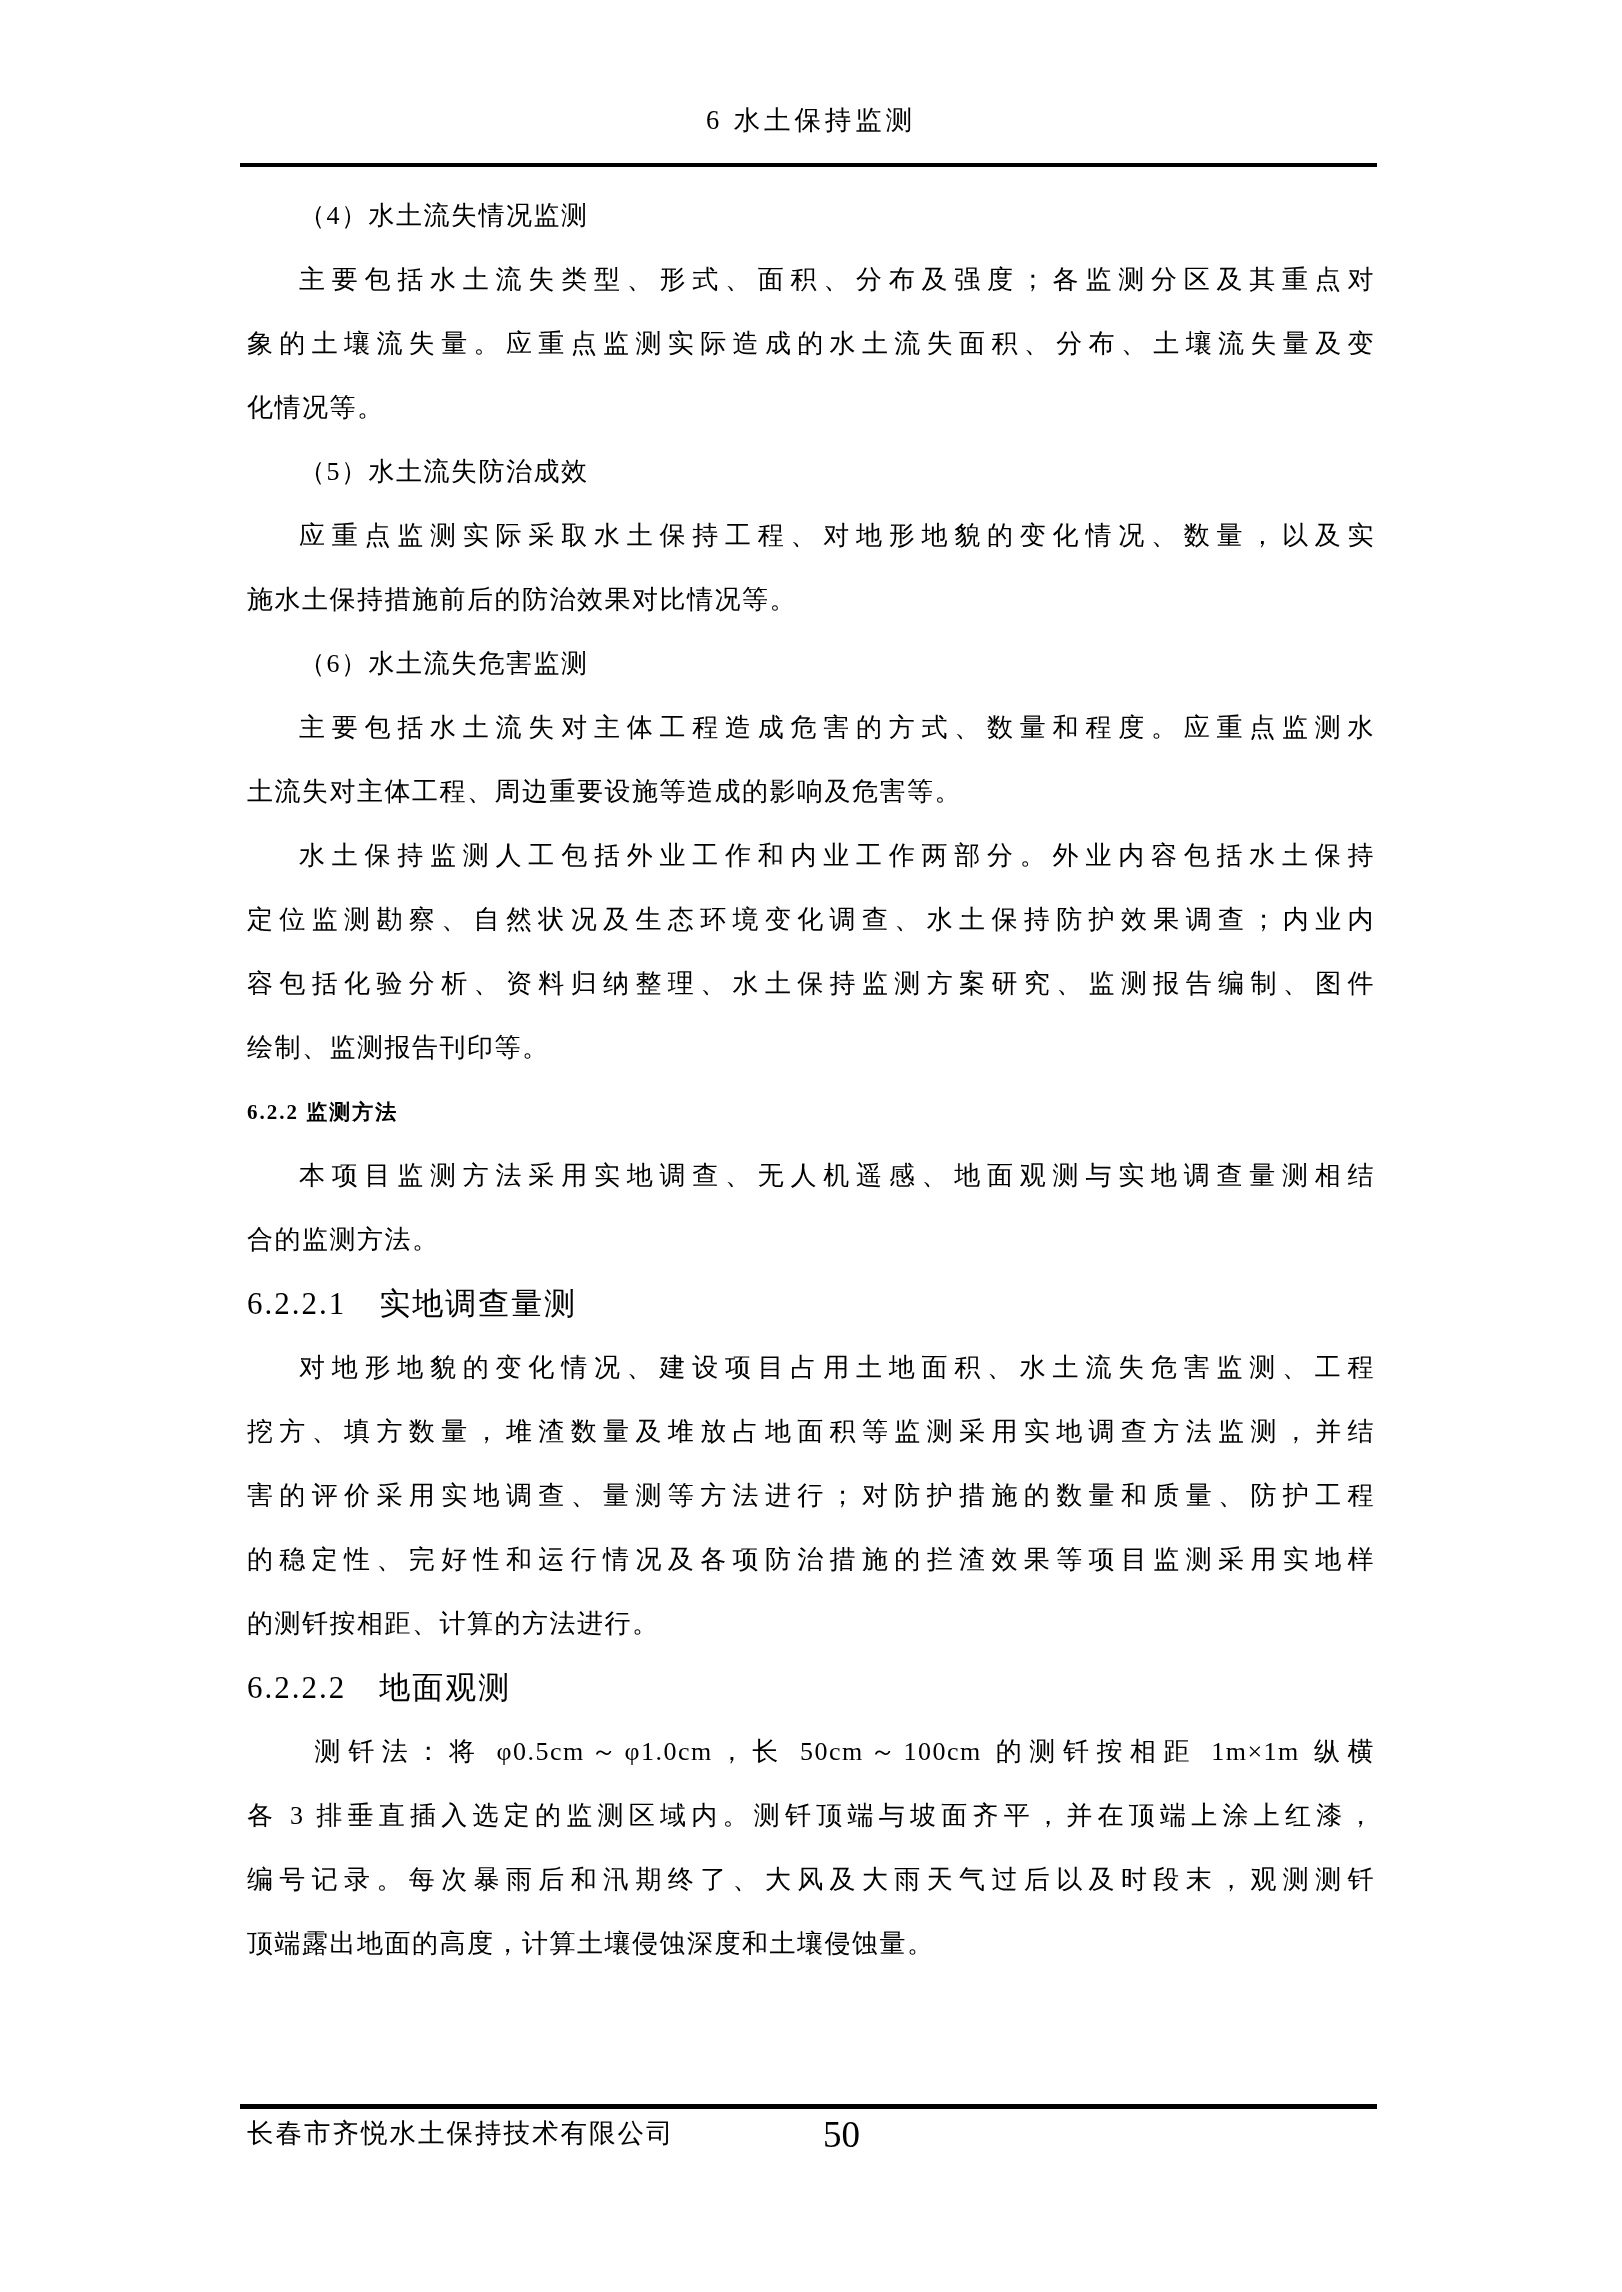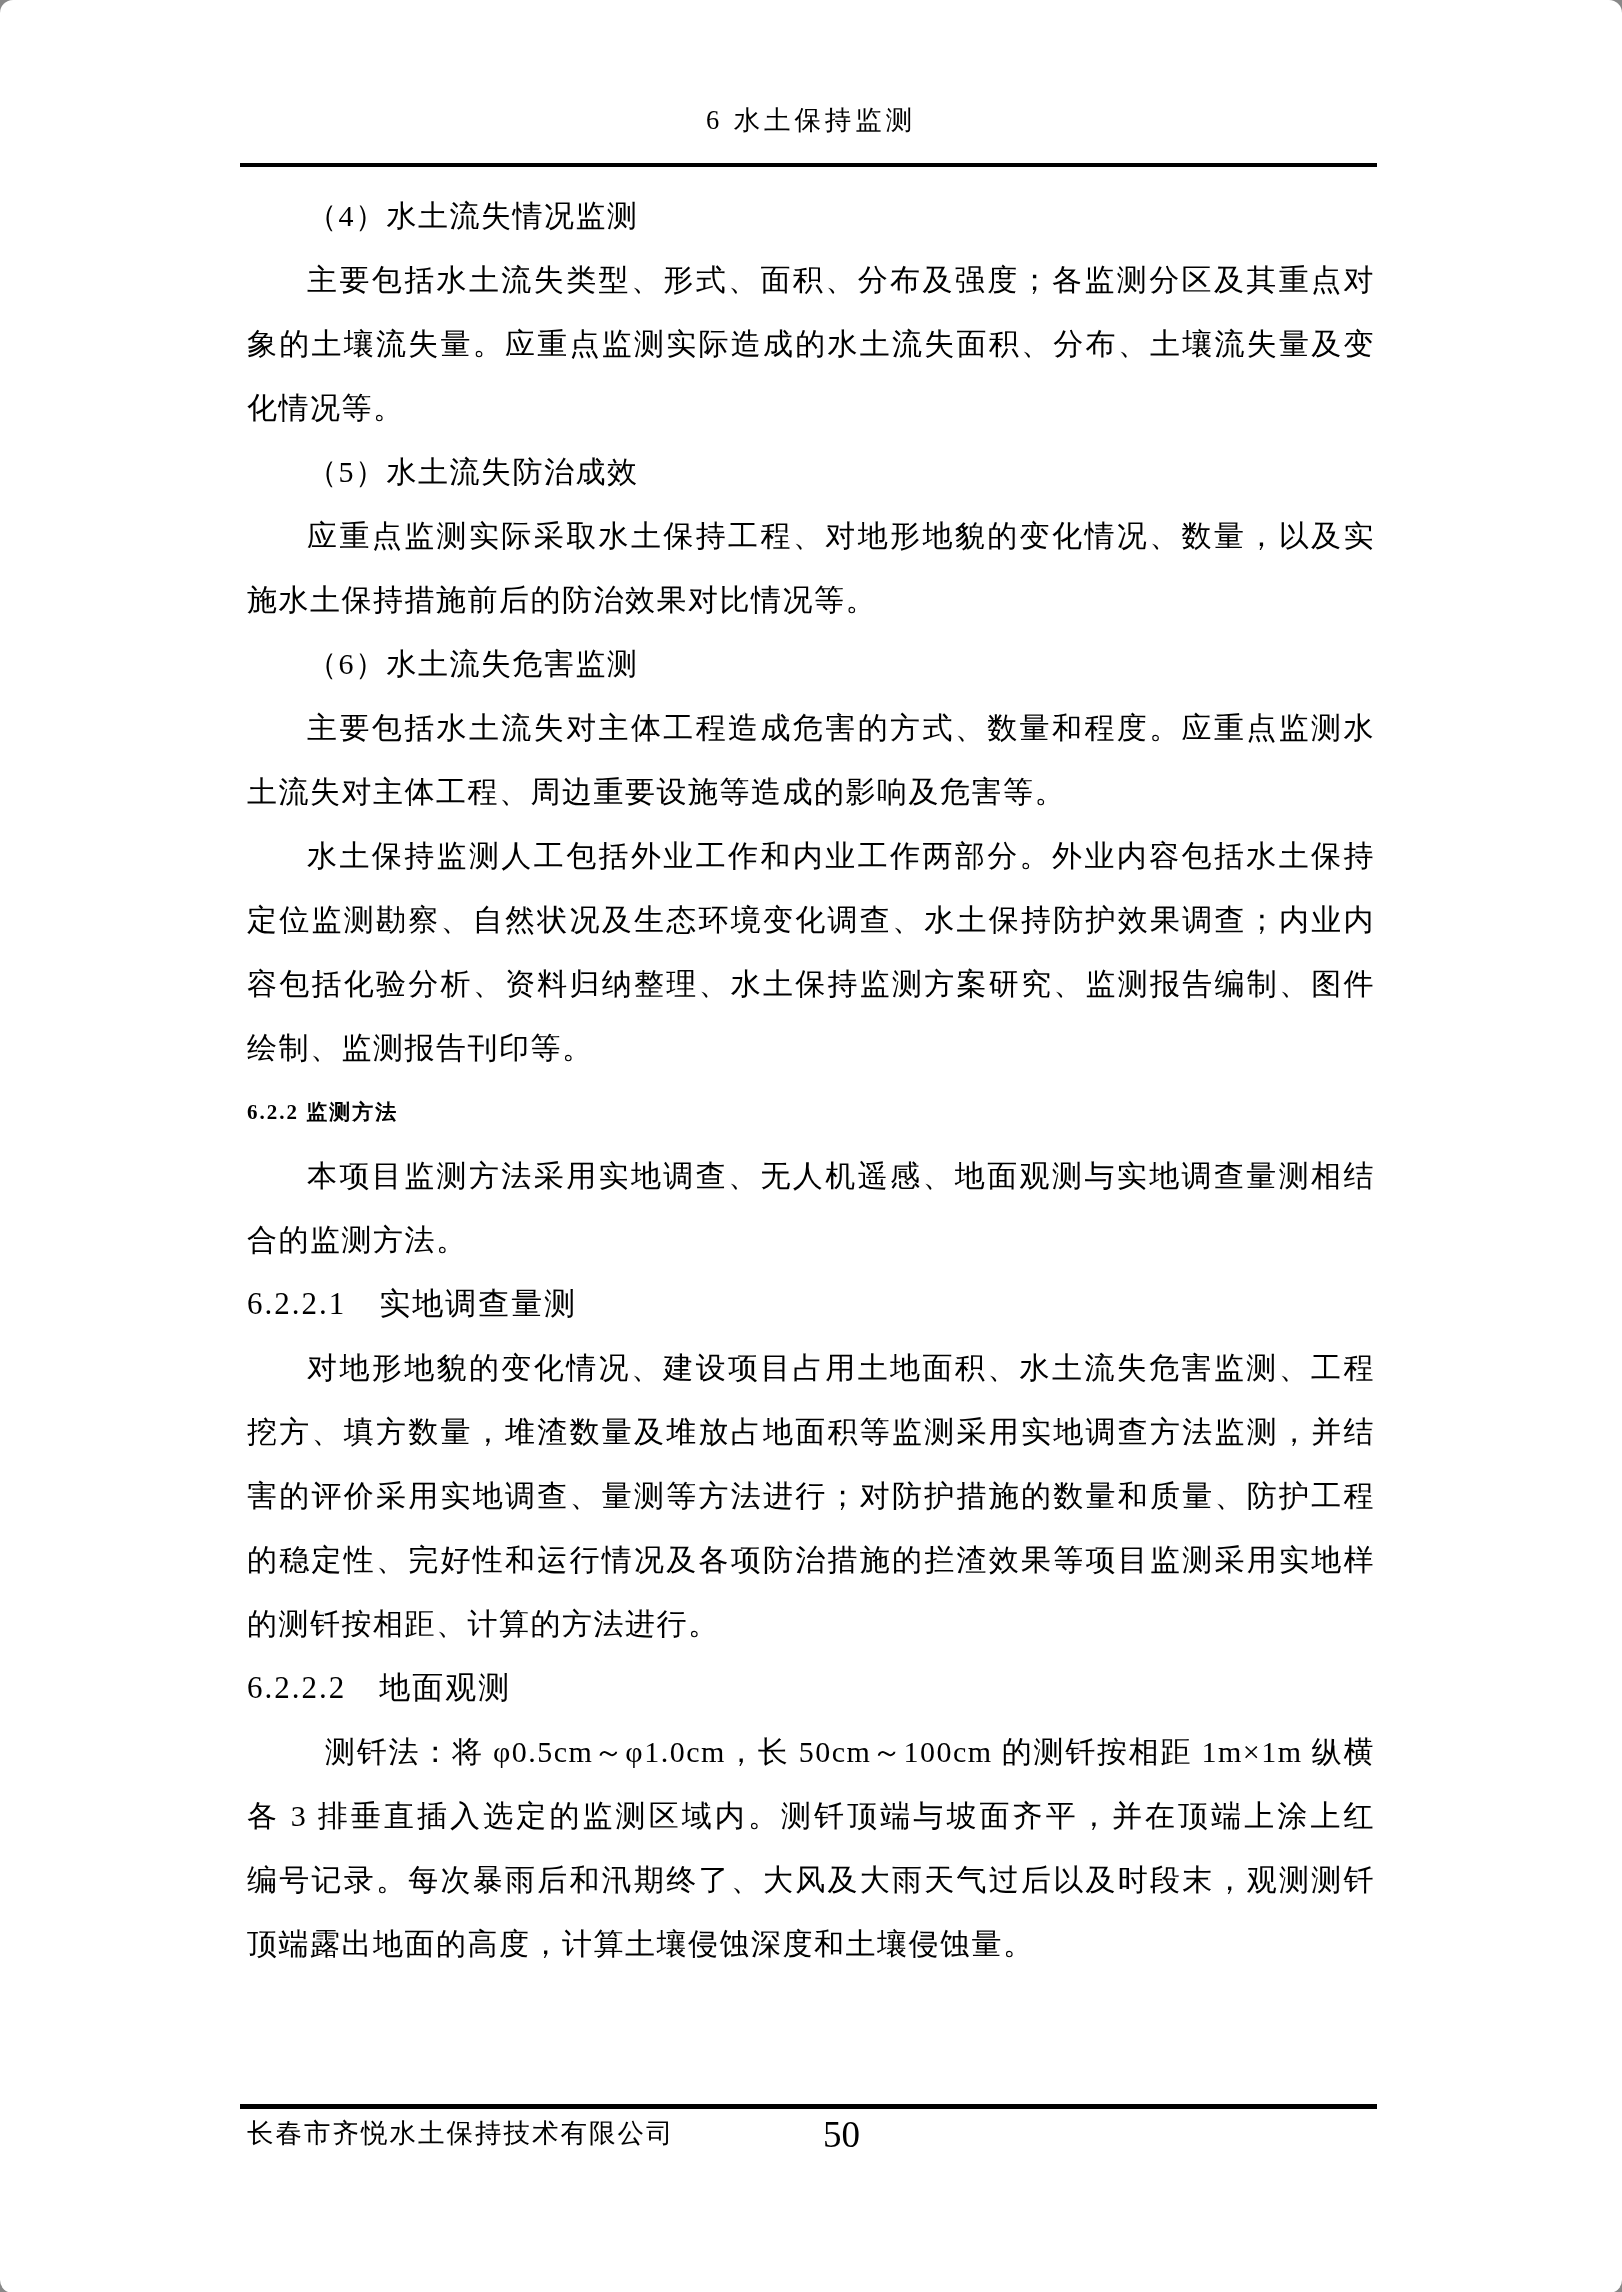--- a/index.html
+++ b/index.html
@@ -9,21 +9,20 @@
   }
   .page {
     position: relative;
     width: 1622px;
     height: 2293px;
     margin: 0 auto;
     background: #ffffff;
     color: #000000;
     font-family: "Liberation Serif", "DejaVu Serif", serif;
     overflow: hidden;
-    border-radius: 13px;
   }
   .header-title {
     position: absolute;
     top: 102px;
     left: 0;
     width: 100%;
     text-align: center;
     font-size: 26.5px;
     letter-spacing: 3.9px;
   }
@@ -37,21 +36,21 @@
   }
   .content {
     position: absolute;
     top: 184px;
     left: 247px;
     width: 1128px;
   }
   .line {
     height: 64px;
     line-height: 64px;
-    font-size: 30px;
+    font-size: 26px;
     letter-spacing: 1.5px;
     text-align: left;
     overflow: hidden;
   }
   .line.justify {
     text-align: justify;
     text-align-last: justify;
     text-justify: inter-character;
   }
   .line.heading-bold {

